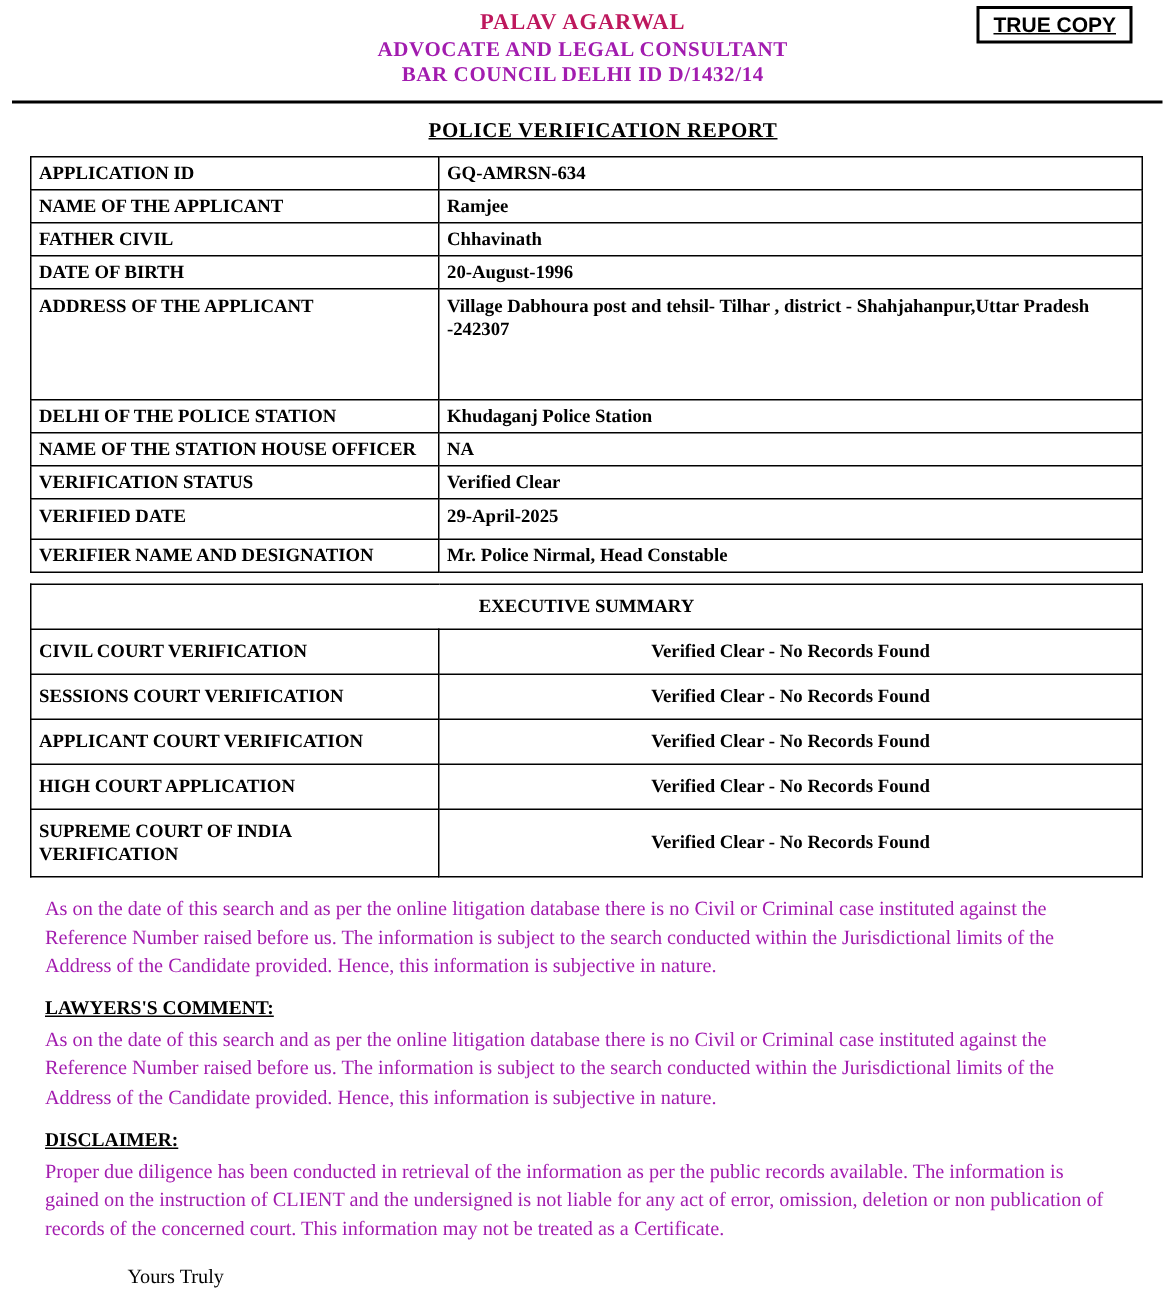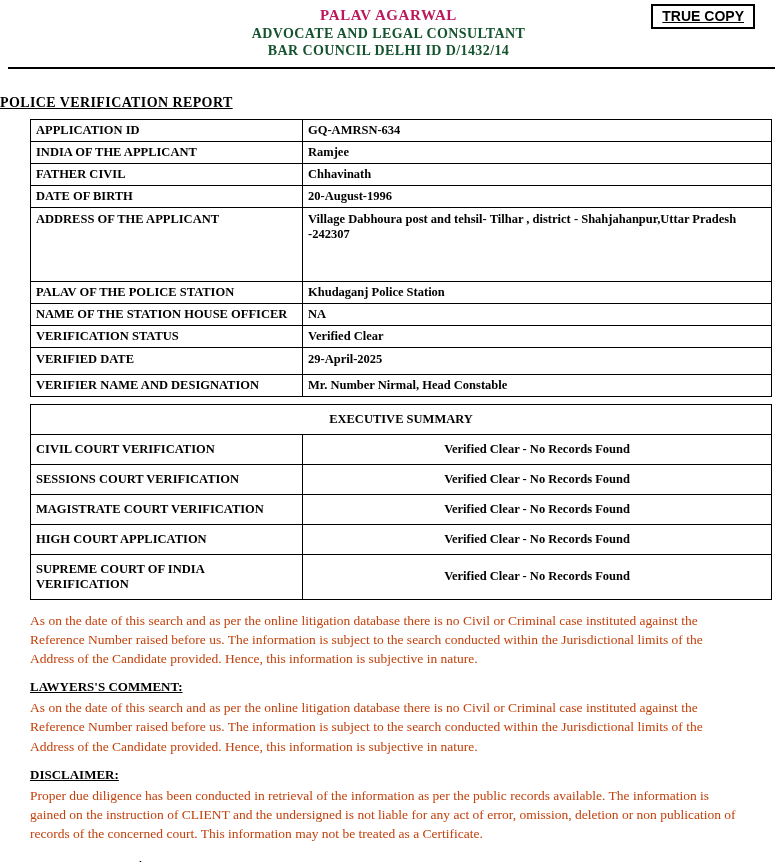--- a/index.html
+++ b/index.html
@@ -7,55 +7,56 @@
   body {
     width: 777px; height: 862px; overflow: hidden;
     font-family: "Liberation Serif", serif;
     color: #000;
   }
   .page { position: relative; width: 777px; height: 862px; padding-top: 6px; }
 
   
   .letterhead { text-align: center; line-height: 1.25; }
   .letterhead .adv-name { font-size: 15px; font-weight: bold; letter-spacing: .6px; color: #be185d; }
-  .letterhead .adv-sub  { font-size: 14px; font-weight: bold; letter-spacing: .4px; color: #14532d; }
+  .letterhead .adv-sub  { font-size: 14px; font-weight: bold; letter-spacing: .4px; color: #a21caf; }
 
   .stamp {
     position: absolute; top: 4px; right: 22px;
     border: 2px solid #000; padding: 2px 9px 3px 9px;
     font-family: "Liberation Sans", sans-serif;
     font-size: 14px; font-weight: bold; 
     text-decoration: underline;
   }
 
   .rule { border-top: 2px solid #000; margin: 7px 2px 0 8px; }
 
   .report-title {
-    font-size: 14px; font-weight: bold;
+    text-align: center; font-size: 14px; font-weight: bold;
     text-decoration: underline; letter-spacing: .4px;
-    margin-top: 26px;
+    margin-top: 11px;
+    padding-left: 27px;
   }
 
   
-  table { border-collapse: collapse; margin-left: 30px; width: 742px; }
+  table { border-collapse: collapse; margin-left: 20px; width: 742px; }
   table.report { margin-top: 8px; }
   td { border: 1px solid #000; font-size: 12.5px; font-weight: bold; padding: 3px 5px; vertical-align: middle; }
   td.lbl { width: 272px; }
   tr.tall td { height: 74px; vertical-align: top; padding-top: 4px; }
   tr.semi-tall td { height: 27px; vertical-align: top; padding-top: 4px; }
 
   table.summary { margin-top: 7px; }
   td.sum-head { text-align: center; font-size: 12.5px; font-weight: bold; padding: 2px; }
   td.sum-val  { text-align: center; }
   table.summary td { padding: 7px 5px; }
 
   
   .section { margin: 11px 30px 0 30px; }
   .sec-head { font-size: 13px; font-weight: bold; text-decoration: underline; margin-bottom: 3px; }
-  .sec-body { font-size: 13.5px; line-height: 1.42; color: #c2410c; max-width: 717px; }
+  .sec-body { font-size: 13.5px; line-height: 1.42; color: #a21caf; max-width: 717px; }
 
   
   .yours-truly { margin: 15px 0 4px 85px; font-size: 13.5px; }
   .signature-wrap { margin: 8px 0 0 52px; height: 48px; }
 </style>
 </head>
 <body>
 
 <div class="page">
 
@@ -73,73 +74,73 @@
 
   <div class="report-title">POLICE VERIFICATION REPORT</div>
 
   <table class="report">
     <tbody>
       <tr>
         <td class="lbl">APPLICATION ID</td>
         <td class="val">GQ-AMRSN-634</td>
       </tr>
       <tr>
-        <td class="lbl">INDIA OF THE APPLICANT</td>
+        <td class="lbl">NAME OF THE APPLICANT</td>
         <td class="val">Ramjee</td>
       </tr>
       <tr>
         <td class="lbl">FATHER CIVIL</td>
         <td class="val">Chhavinath</td>
       </tr>
       <tr>
         <td class="lbl">DATE OF BIRTH</td>
         <td class="val">20-August-1996</td>
       </tr>
       <tr class="tall">
         <td class="lbl">ADDRESS OF THE APPLICANT</td>
         <td class="val">Village Dabhoura post and tehsil- Tilhar , district - Shahjahanpur,Uttar Pradesh -242307</td>
       </tr>
       <tr>
-        <td class="lbl">PALAV OF THE POLICE STATION</td>
+        <td class="lbl">DELHI OF THE POLICE STATION</td>
         <td class="val">Khudaganj Police Station</td>
       </tr>
       <tr>
         <td class="lbl">NAME OF THE STATION HOUSE OFFICER</td>
         <td class="val">NA</td>
       </tr>
       <tr>
         <td class="lbl">VERIFICATION STATUS</td>
         <td class="val">Verified Clear</td>
       </tr>
       <tr class="semi-tall">
         <td class="lbl">VERIFIED DATE</td>
         <td class="val">29-April-2025</td>
       </tr>
       <tr>
         <td class="lbl">VERIFIER NAME AND DESIGNATION</td>
-        <td class="val">Mr. Number Nirmal, Head Constable</td>
+        <td class="val">Mr. Police Nirmal, Head Constable</td>
       </tr>
     </tbody>
   </table>
 
   <table class="summary">
     <tbody>
       <tr>
         <td class="sum-head" colspan="2">EXECUTIVE SUMMARY</td>
       </tr>
       <tr>
         <td class="lbl">CIVIL COURT VERIFICATION</td>
         <td class="sum-val">Verified Clear - No Records Found</td>
       </tr>
       <tr>
         <td class="lbl">SESSIONS COURT VERIFICATION</td>
         <td class="sum-val">Verified Clear - No Records Found</td>
       </tr>
       <tr>
-        <td class="lbl">MAGISTRATE COURT VERIFICATION</td>
+        <td class="lbl">APPLICANT COURT VERIFICATION</td>
         <td class="sum-val">Verified Clear - No Records Found</td>
       </tr>
       <tr>
         <td class="lbl">HIGH COURT APPLICATION</td>
         <td class="sum-val">Verified Clear - No Records Found</td>
       </tr>
       <tr>
         <td class="lbl">SUPREME COURT OF INDIA VERIFICATION</td>
         <td class="sum-val">Verified Clear - No Records Found</td>
       </tr>

